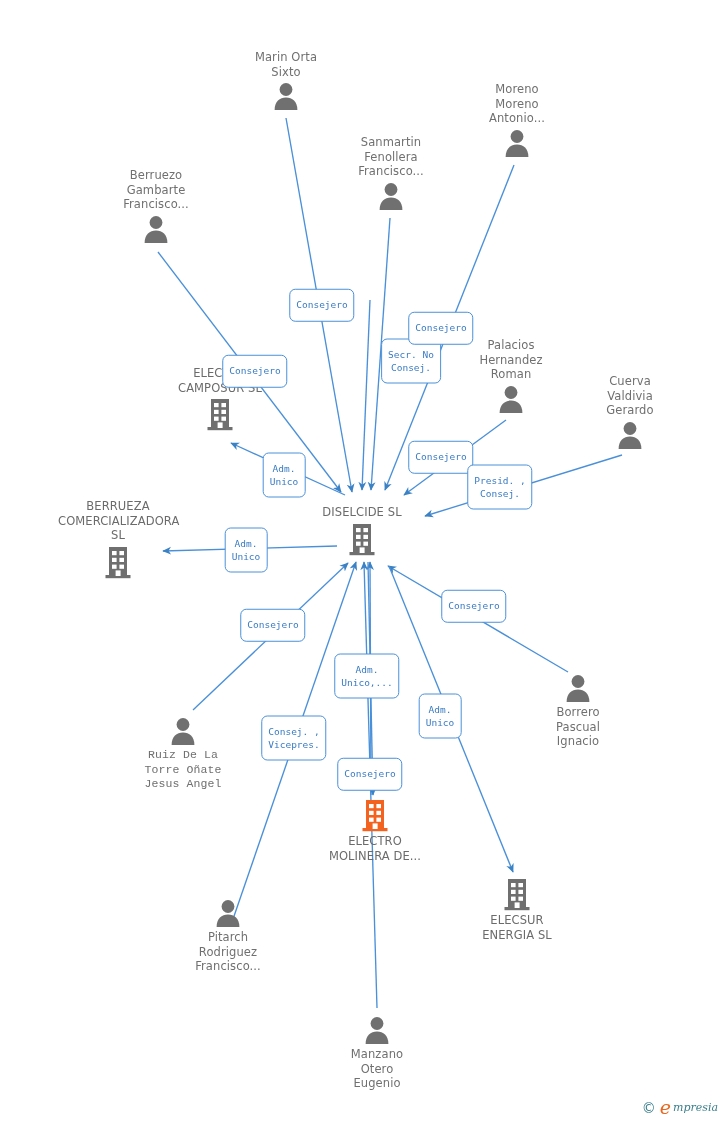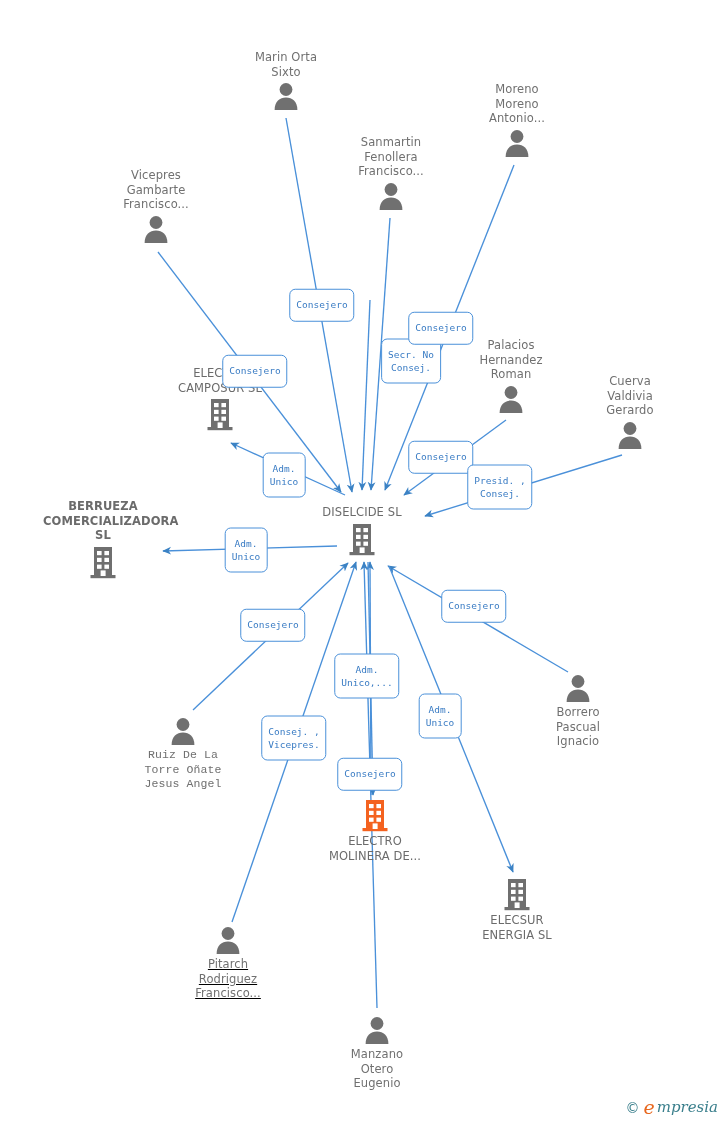--- a/index.html
+++ b/index.html
@@ -82,21 +82,21 @@
     color: #e8681f;
     font-family: "DejaVu Serif", serif;
     font-style: italic;
     font-size: 19px;
     line-height: 19px;
   }
   .watermark .wm-rest {
     color: #3a7f8c;
     font-family: "DejaVu Serif", serif;
     font-style: italic;
-    font-size: 15px;
+    font-size: 11px;
     line-height: 15px;
     margin-left: -2px;
   }
 </style>
 </head>
 <body>
 
 <div id="canvas">
 
   <svg id="edges" viewBox="0 0 728 1125" xmlns="http://www.w3.org/2000/svg">
@@ -152,21 +152,21 @@
       <div class="node person label-above" style="left: 391px; top: 135px;">
         <span class="nlabel">Sanmartin
 Fenollera
 Francisco...</span>
         <span class="glyph"><svg width="30" height="30" viewBox="0 0 30 30" xmlns="http://www.w3.org/2000/svg">
   <circle cx="15" cy="8.5" r="6.4" fill="#707070"></circle>
   <path d="M3.6,29 C3.6,20.6 8.7,16.6 15,16.6 C21.3,16.6 26.4,20.6 26.4,29 Z" fill="#707070"></path>
 </svg></span>
       </div>
       <div class="node person label-above" style="left: 156px; top: 168px;">
-        <span class="nlabel">Vicepres
+        <span class="nlabel">Berruezo
 Gambarte
 Francisco...</span>
         <span class="glyph"><svg width="30" height="30" viewBox="0 0 30 30" xmlns="http://www.w3.org/2000/svg">
   <circle cx="15" cy="8.5" r="6.4" fill="#707070"></circle>
   <path d="M3.6,29 C3.6,20.6 8.7,16.6 15,16.6 C21.3,16.6 26.4,20.6 26.4,29 Z" fill="#707070"></path>
 </svg></span>
       </div>
       <div class="node person label-above" style="left: 511px; top: 338px;">
         <span class="nlabel">Palacios
 Hernandez
@@ -207,21 +207,21 @@
   <rect x="2.5" y="30" width="25" height="3.2" fill="#6f6f6f"></rect>
   <rect x="9" y="6" width="4.6" height="4.2" fill="#ffffff"></rect>
   <rect x="16.4" y="6" width="4.6" height="4.2" fill="#ffffff"></rect>
   <rect x="9" y="12.8" width="4.6" height="4.2" fill="#ffffff"></rect>
   <rect x="16.4" y="12.8" width="4.6" height="4.2" fill="#ffffff"></rect>
   <rect x="9" y="19.6" width="4.6" height="4.2" fill="#ffffff"></rect>
   <rect x="16.4" y="19.6" width="4.6" height="4.2" fill="#ffffff"></rect>
   <rect x="12.6" y="25.4" width="5" height="5.6" fill="#ffffff"></rect>
 </svg></span>
       </div>
-      <div class="node company label-above" style="left: 103px; top: 499px; font-weight: bold;">
+      <div class="node company label-above" style="left: 118px; top: 499px;">
         <span class="nlabel">BERRUEZA
 COMERCIALIZADORA SL</span>
         <span class="glyph"><svg width="30" height="34" viewBox="0 0 30 34" xmlns="http://www.w3.org/2000/svg">
   <rect x="6" y="2" width="18" height="29" fill="#6f6f6f"></rect>
   <rect x="2.5" y="30" width="25" height="3.2" fill="#6f6f6f"></rect>
   <rect x="9" y="6" width="4.6" height="4.2" fill="#ffffff"></rect>
   <rect x="16.4" y="6" width="4.6" height="4.2" fill="#ffffff"></rect>
   <rect x="9" y="12.8" width="4.6" height="4.2" fill="#ffffff"></rect>
   <rect x="16.4" y="12.8" width="4.6" height="4.2" fill="#ffffff"></rect>
   <rect x="9" y="19.6" width="4.6" height="4.2" fill="#ffffff"></rect>
@@ -270,21 +270,21 @@
   <rect x="16.4" y="6" width="4.6" height="4.2" fill="#ffffff"></rect>
   <rect x="9" y="12.8" width="4.6" height="4.2" fill="#ffffff"></rect>
   <rect x="16.4" y="12.8" width="4.6" height="4.2" fill="#ffffff"></rect>
   <rect x="9" y="19.6" width="4.6" height="4.2" fill="#ffffff"></rect>
   <rect x="16.4" y="19.6" width="4.6" height="4.2" fill="#ffffff"></rect>
   <rect x="12.6" y="25.4" width="5" height="5.6" fill="#ffffff"></rect>
 </svg></span>
         <span class="nlabel">ELECSUR
 ENERGIA SL</span>
       </div>
-      <div class="node person label-below" style="left: 228px; top: 925px; text-decoration: underline;">
+      <div class="node person label-below" style="left: 228px; top: 898px;">
         <span class="glyph"><svg width="30" height="30" viewBox="0 0 30 30" xmlns="http://www.w3.org/2000/svg">
   <circle cx="15" cy="8.5" r="6.4" fill="#707070"></circle>
   <path d="M3.6,29 C3.6,20.6 8.7,16.6 15,16.6 C21.3,16.6 26.4,20.6 26.4,29 Z" fill="#707070"></path>
 </svg></span>
         <span class="nlabel">Pitarch
 Rodriguez
 Francisco...</span>
       </div>
       <div class="node person label-below" style="left: 377px; top: 1015px;">
         <span class="glyph"><svg width="30" height="30" viewBox="0 0 30 30" xmlns="http://www.w3.org/2000/svg">

